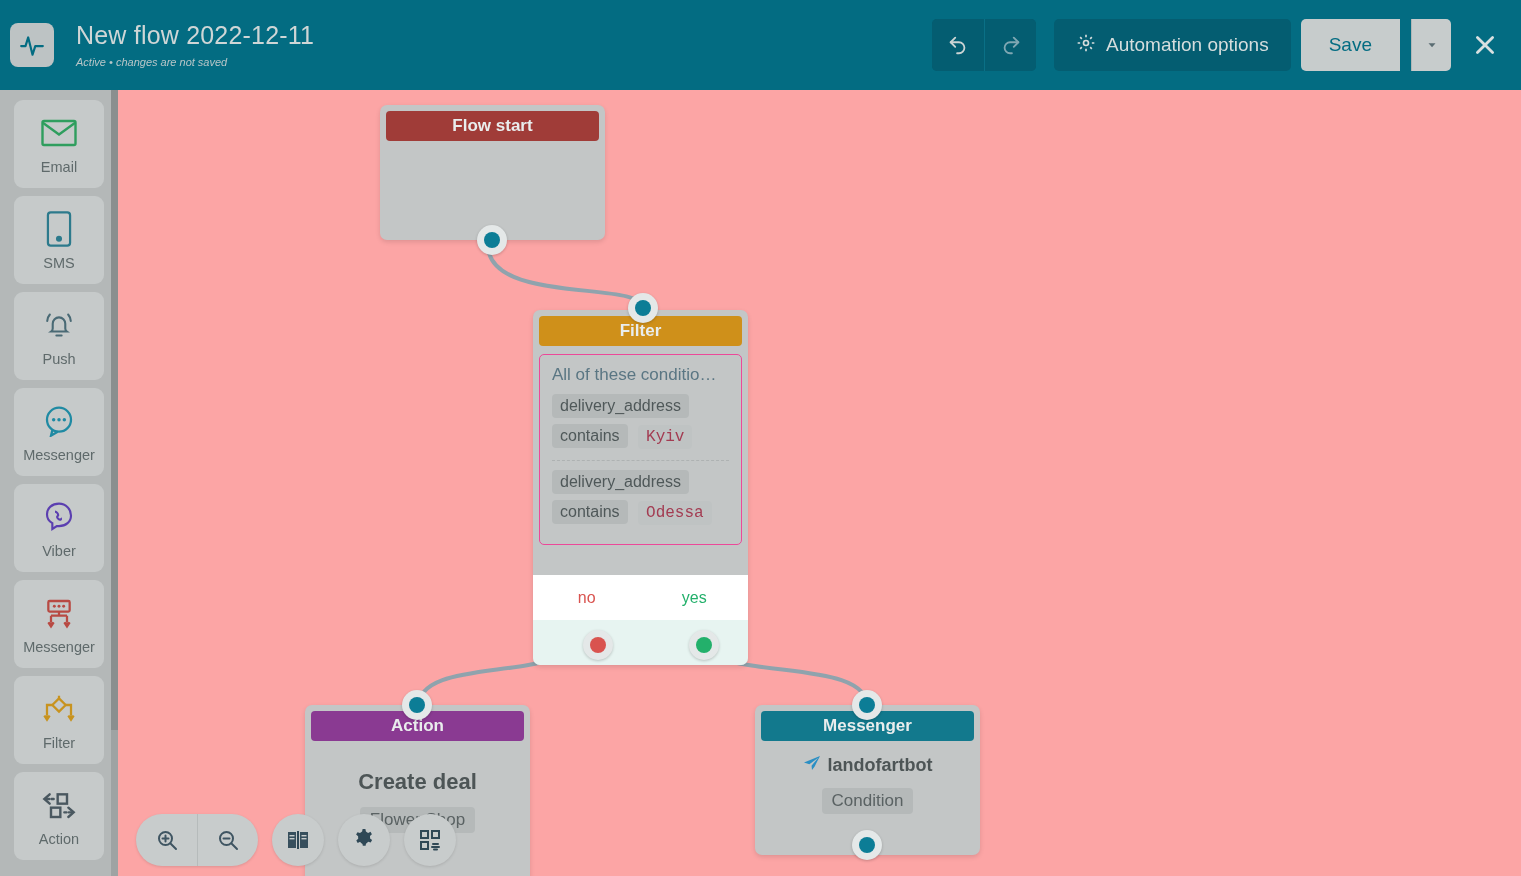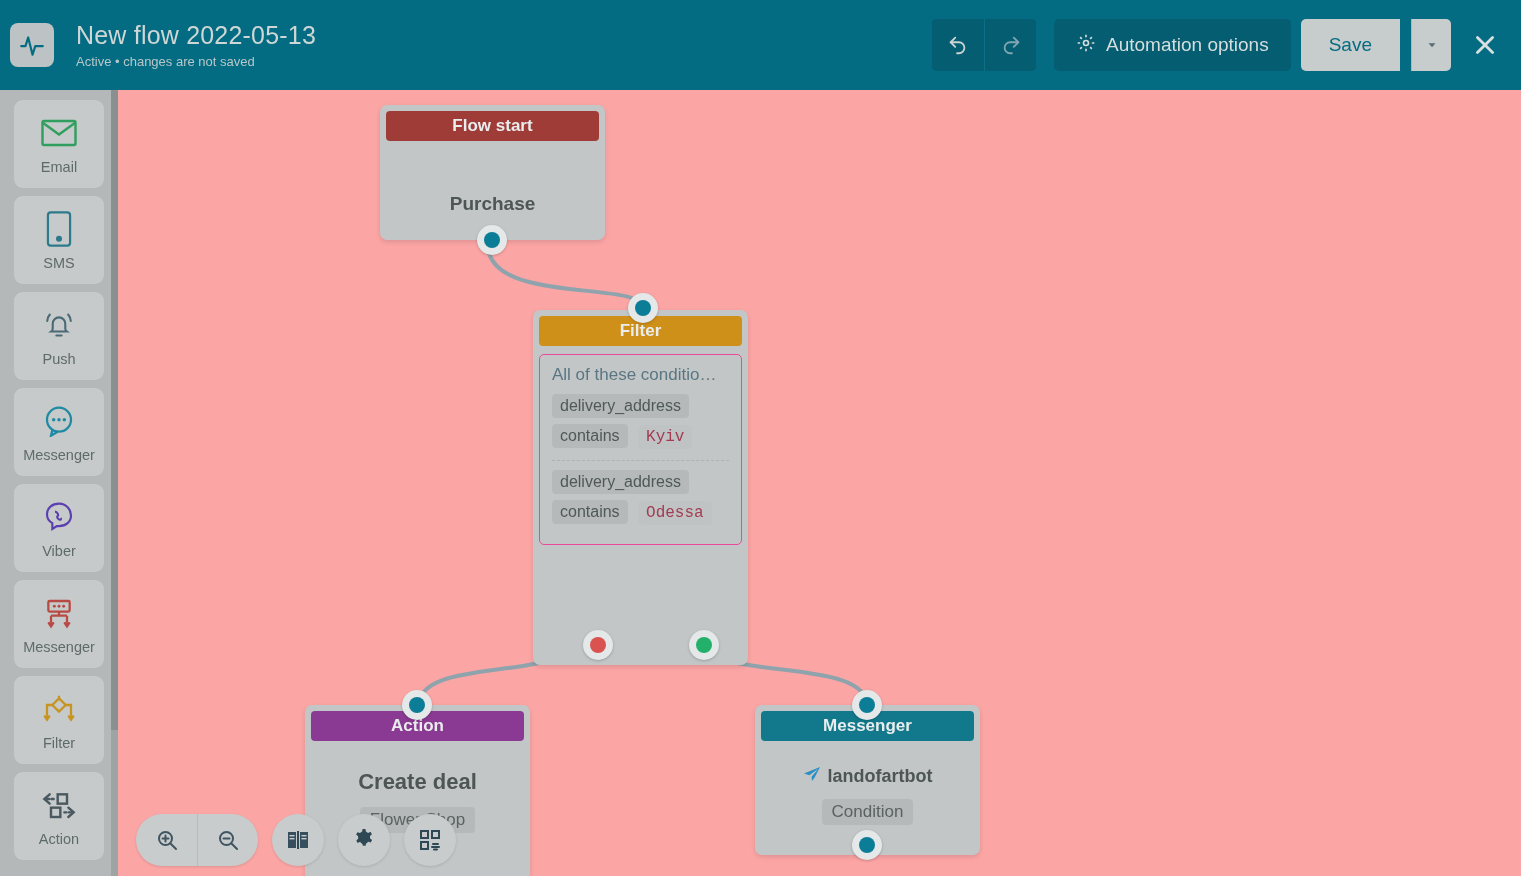--- a/index.html
+++ b/index.html
@@ -21,21 +21,21 @@
     width: 44px; height: 44px; margin-left: 10px; border-radius: 8px;
     background: #bdc3c4; display: flex; align-items: center; justify-content: center;
     flex: none;
   }
   .title-wrap { margin-left: 22px; }
   .flow-title {
     font-size: 25px; color: #cfd6d6; font-weight: 400; letter-spacing: .2px;
     line-height: 30px;
   }
   .flow-sub {
-    font-size: 13px; color: #b9c6c8; margin-top: 3px; line-height: 18px;
+    font-size: 11px; color: #b9c6c8; margin-top: 3px; line-height: 18px; font-style: italic;
   }
   .header-right {
     margin-left: auto; display: flex; align-items: center; padding-right: 16px;
   }
   .undo-group {
     display: flex; border-radius: 5px; overflow: hidden; margin-right: 18px;
     background: #045d71;
   }
   .icon-btn-hd {
     width: 52px; height: 52px; display: flex; align-items: center; justify-content: center;
@@ -143,21 +143,21 @@
   
   #node-action { left: 187px; top: 615px; width: 225px; height: 200px; }
   #node-action .node-head { background: #8a3a92; }
   #node-action .node-main { margin-top: 14px; }
 
   
   #node-msg { left: 637px; top: 615px; width: 225px; height: 150px; }
   #node-msg .node-head { background: #12798d; }
   .msg-line {
     display: flex; align-items: center; justify-content: center; gap: 7px;
-    margin-top: 11px; font-size: 18px; font-weight: bold; color: #4d5556;
+    margin-top: 0; font-size: 18px; font-weight: bold; color: #4d5556;
   }
   .tag {
     display: inline-block; background: #b5b9b9; border-radius: 4px;
     padding: 3px 10px; font-size: 17px; color: #5a6263; margin-top: 12px;
   }
 
   
   .port {
     position: absolute; width: 30px; height: 30px; border-radius: 50%;
     background: #e4e8e8; display: flex; align-items: center; justify-content: center;
@@ -191,21 +191,21 @@
 
 <div class="app">
 
   <div class="header">
     <div class="logo-box">
       <svg width="26" height="26" viewBox="0 0 24 24" fill="none" stroke="#036c82" stroke-width="2" stroke-linecap="round" stroke-linejoin="round">
         <path d="M2 13h4l2.5-8 4 16 2.5-8H22"></path>
       </svg>
     </div>
     <div class="title-wrap">
-      <div class="flow-title">New flow 2022-05-13</div>
+      <div class="flow-title">New flow 2022-12-11</div>
       <div class="flow-sub">Active • changes are not saved</div>
     </div>
 
     <div class="header-right">
       <div class="undo-group">
         <div class="icon-btn-hd">
           <svg width="22" height="22" viewBox="0 0 24 24" fill="none" stroke="#cbd4d4" stroke-width="2" stroke-linecap="round" stroke-linejoin="round">
             <path d="M9 14L4 9l5-5"></path>
               <path d="M4 9h9a6 6 0 0 1 0 12h-2"></path>
           </svg>
@@ -348,23 +348,20 @@
   <div class="canvas">
 
     <svg class="edges">
       <path d="M370 155 C 370 215, 525 190, 525 218" fill="none" stroke="#8fa3ad" stroke-width="4"></path>
       <path d="M465 535 C 465 600, 300 560, 300 618" fill="none" stroke="#8fa3ad" stroke-width="4"></path>
       <path d="M571 535 C 571 600, 750 560, 750 618" fill="none" stroke="#8fa3ad" stroke-width="4"></path>
     </svg>
 
     <div class="node" id="node-start">
       <div class="node-head">Flow start</div>
-      <div class="node-body">
-        <div class="node-main">Purchase</div>
-      </div>
       <div class="port" style="left:97px; top:120px;">
           <i></i>
         </div>
     </div>
 
     <div class="node" id="node-filter">
       <div class="port" style="left:95px; top:-17px;">
           <i></i>
         </div>
       <div class="node-head">Filter</div>
@@ -384,20 +381,26 @@
 
         <div>
           <div class="chip">delivery_address</div>
           <div class="chip-row">
             <span class="chip">contains</span>
             <span class="chip-val">Odessa</span>
           </div>
         </div>
       </div>
 
+      <div class="filter-foot">
+        <div class="filter-foot-top">
+          <div class="port-label lbl-no">no</div>
+          <div class="port-label lbl-yes">yes</div>
+        </div>
+      </div>
       <div class="port red" style="left:50px; top:320px;">
           <i></i>
         </div>
       <div class="port green" style="left:156px; top:320px;">
           <i></i>
         </div>
     </div>
 
     <div class="node" id="node-action">
       <div class="port" style="left:97px; top:-15px;">

